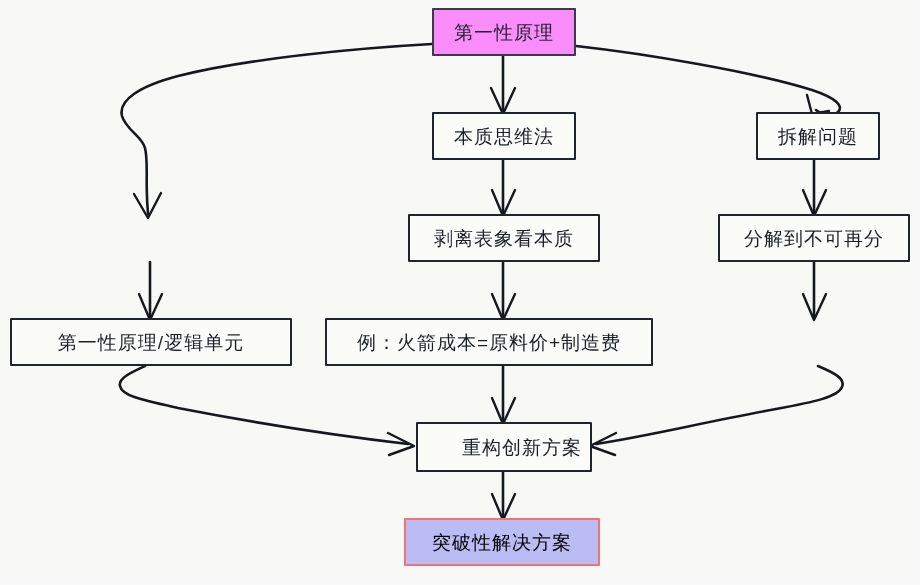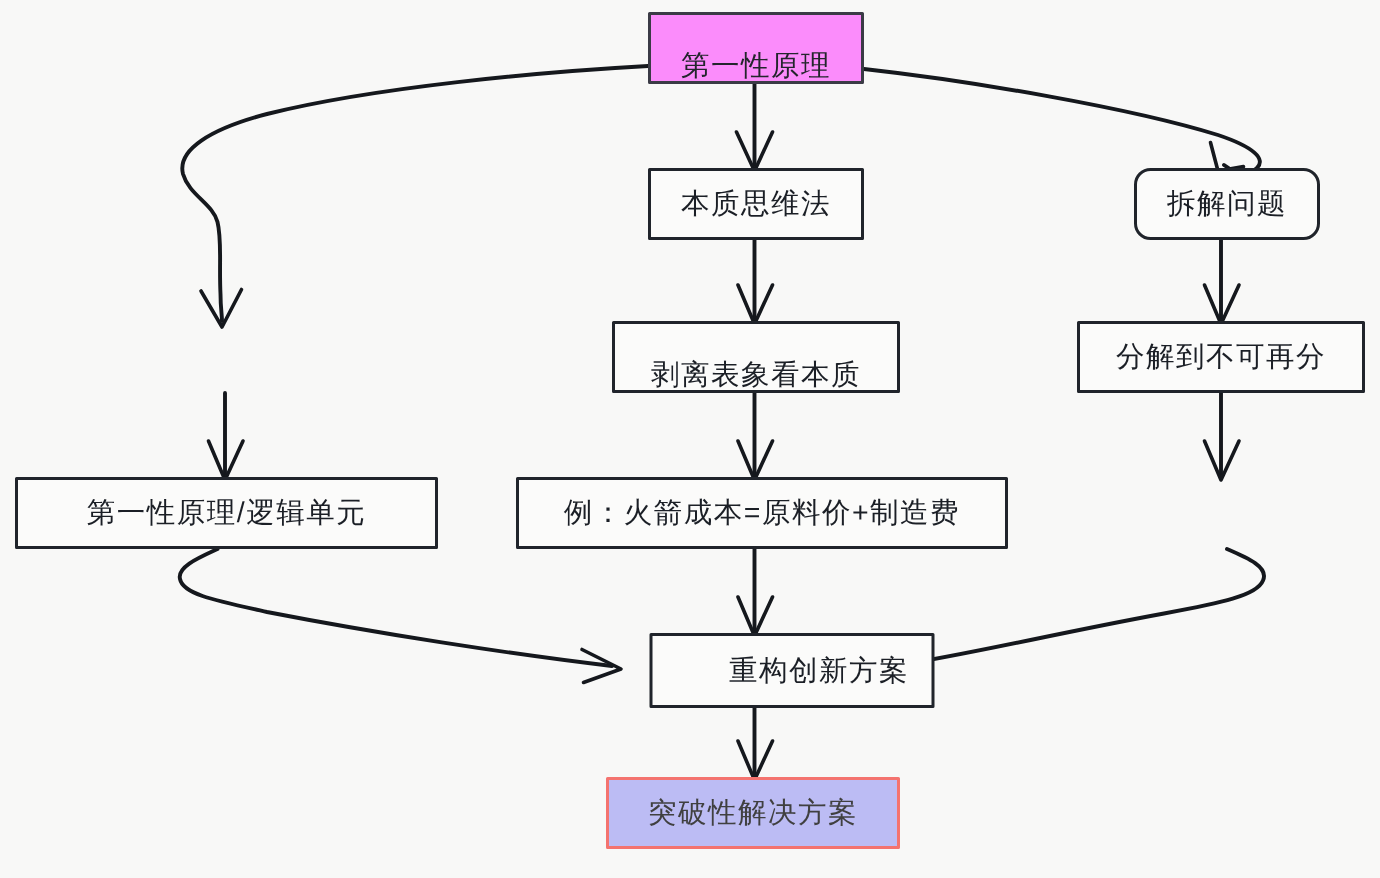--- a/index.html
+++ b/index.html
@@ -43,26 +43,25 @@
     border-radius: 1px;
   }
   .node-label {
     display: block;
     line-height: 1;
   }
   .node.root {
     background: #fb8cfb;
     border-color: #3b3b46;
     color: #23252c;
-    align-items: flex-end;
   }
   .node.outcome {
     background: #bcbcf4;
     border-color: #f4736f;
-    color: #404040;
+    color: #000000;
   }
   
   .node::after {
     content: "";
     position: absolute;
     left: -2px; top: -2px; right: -2px; bottom: -2px;
     pointer-events: none;
   }
 </style>
 </head>
@@ -142,43 +141,43 @@
   </svg>
 
   <div class="node root" style="left:432px; top:8px; width:144px; height:48px;">
     <span class="node-label">第一性原理</span>
   </div>
 
   <div class="node" style="left:432px; top:112px; width:144px; height:48px;">
     <span class="node-label">本质思维法</span>
   </div>
 
-  <div class="node" style="left:756px; top:112px; width:124px; height:48px;border-radius:11px;">
+  <div class="node" style="left:756px; top:112px; width:124px; height:48px;">
     <span class="node-label">拆解问题</span>
   </div>
 
 
-  <div class="node" style="left:408px; top:214px; width:192px; height:48px;align-items:flex-end;">
+  <div class="node" style="left:408px; top:214px; width:192px; height:48px;">
     <span class="node-label">剥离表象看本质</span>
   </div>
 
   <div class="node" style="left:718px; top:214px; width:192px; height:48px;text-align:center;">
     <span class="node-label">分解到不可再分</span>
   </div>
 
   <div class="node" style="left:10px; top:318px; width:282px; height:48px;">
     <span class="node-label">第一性原理/逻辑单元</span>
   </div>
 
-  <div class="node" style="left:344px; top:318px; width:328px; height:48px;">
+  <div class="node" style="left:325px; top:318px; width:328px; height:48px;">
     <span class="node-label">例：火箭成本=原料价+制造费</span>
   </div>
 
 
-  <div class="node" style="left:433px; top:422px; width:190px; height:50px;padding-left:36px;">
+  <div class="node" style="left:416px; top:422px; width:176px; height:50px;padding-left:36px;">
     <span class="node-label">重构创新方案</span>
   </div>
 
   <div class="node outcome" style="left:404px; top:518px; width:196px; height:48px;">
     <span class="node-label">突破性解决方案</span>
   </div>
 
 </div>
 
 </body></html>

